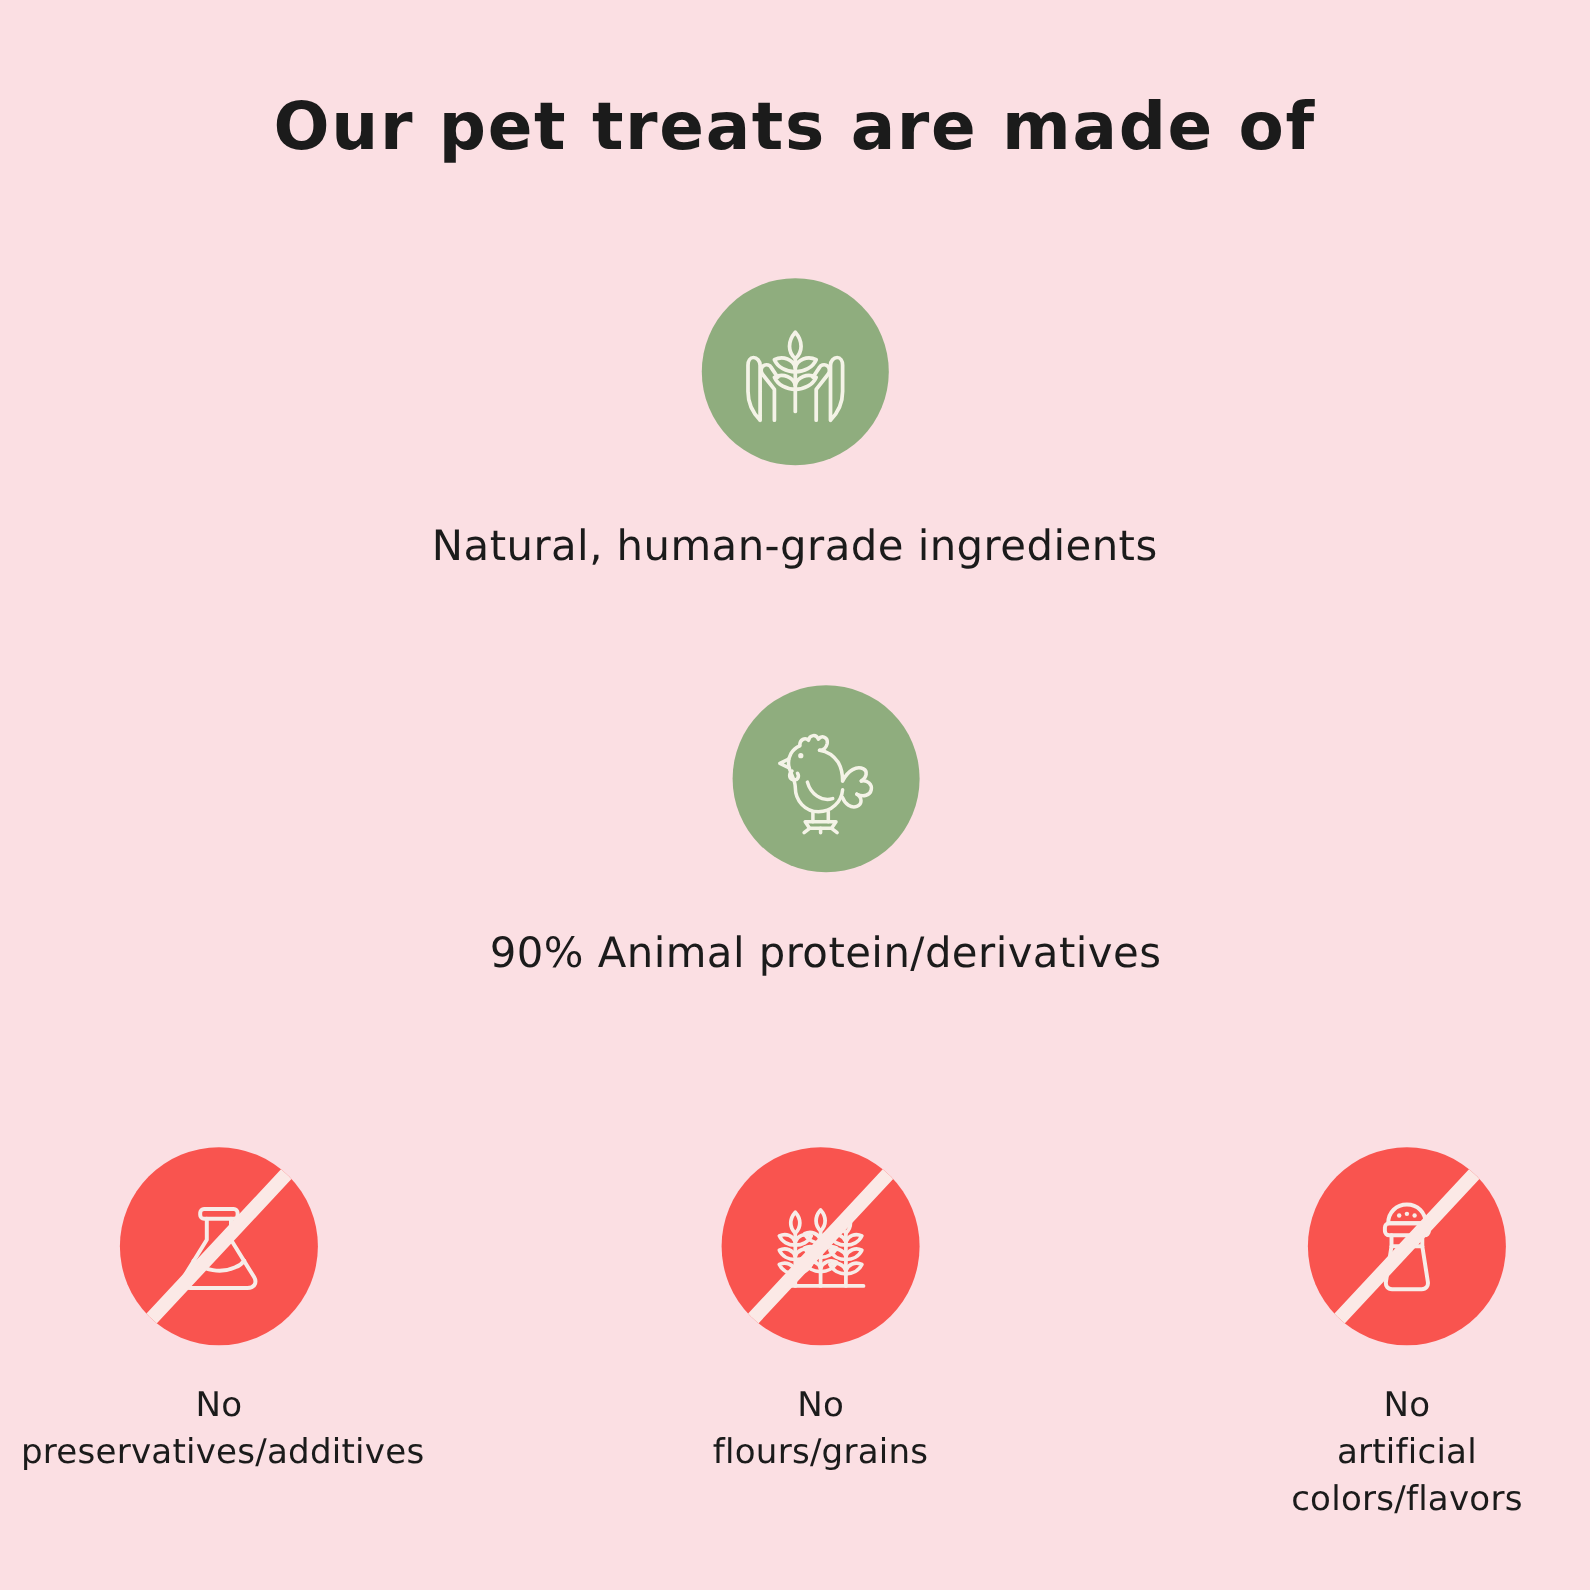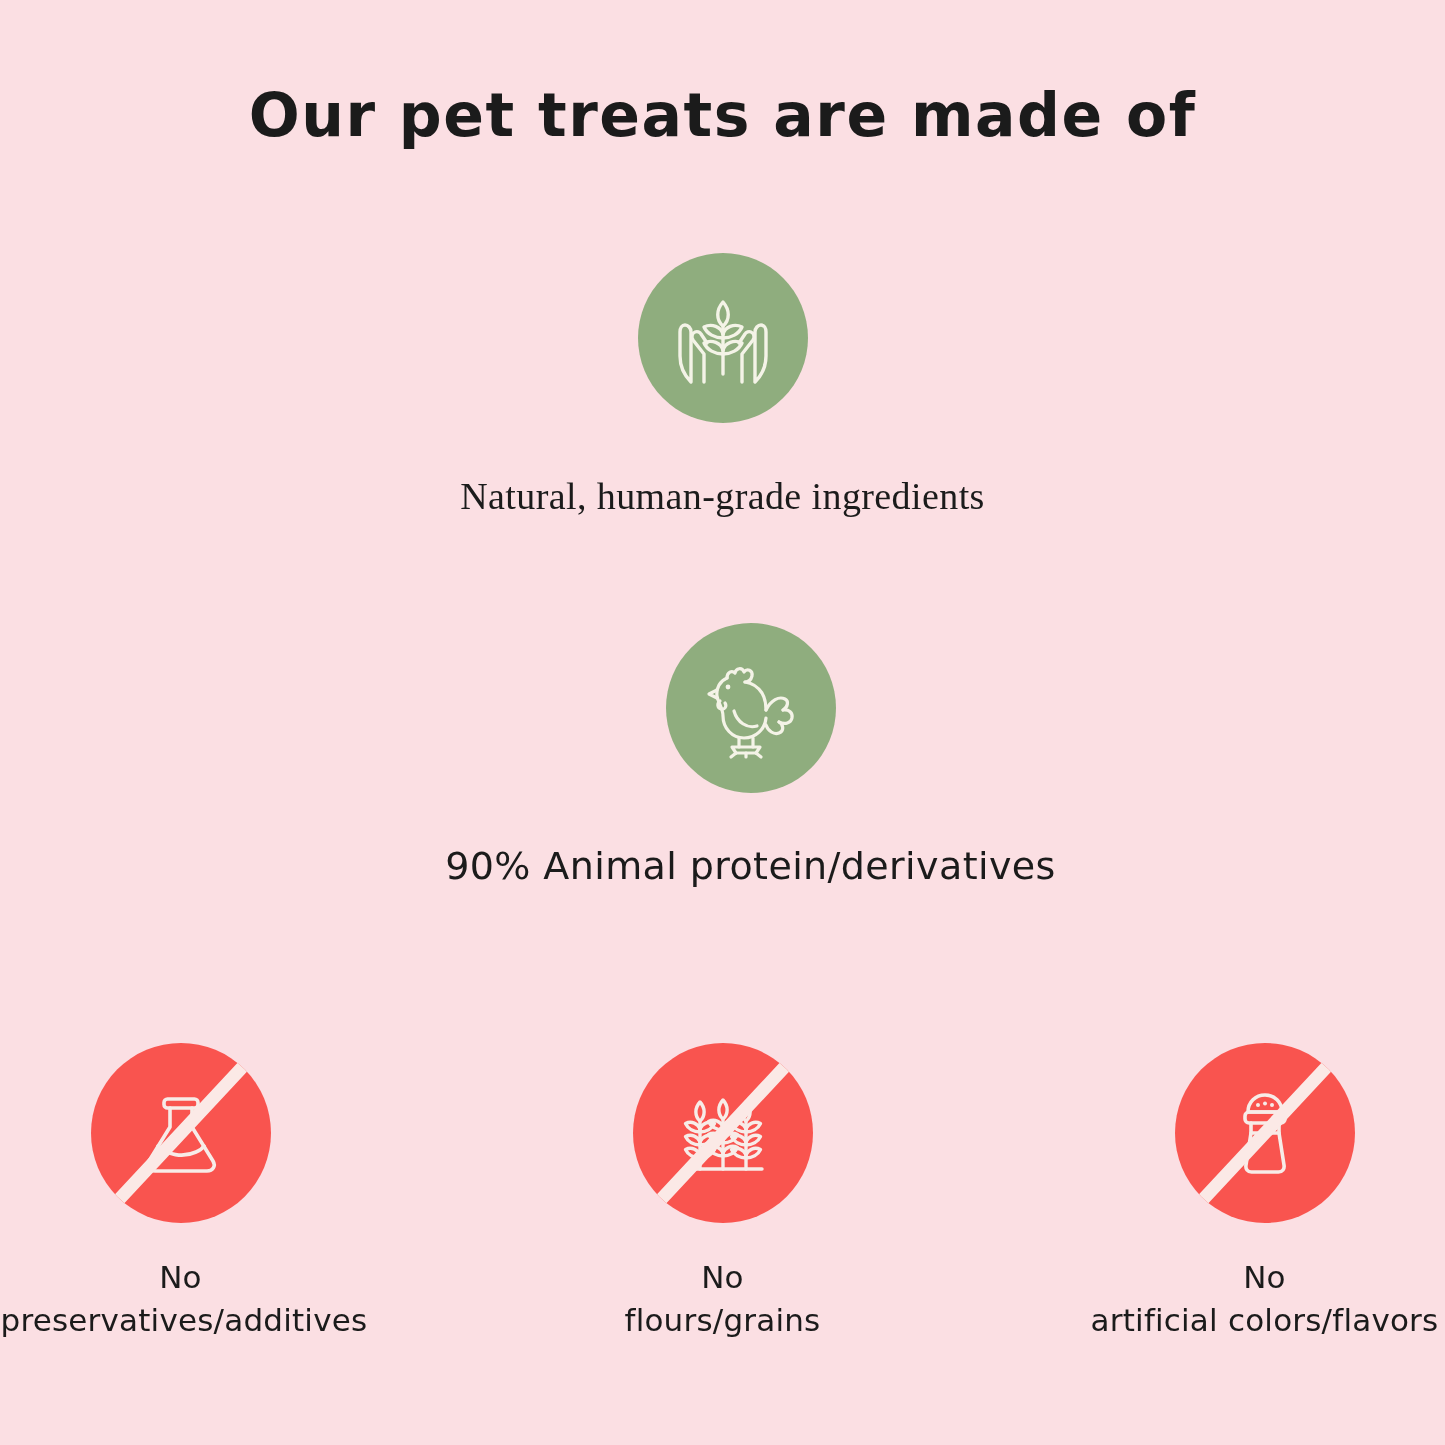--- a/index.html
+++ b/index.html
@@ -38,21 +38,21 @@
     line-height: 1.1;
   }
 
   
   .feature {
     position: absolute;
     left: 0;
     width: 1445px;
     text-align: center;
   }
-  .feature-1 { top: 253px; font-family: Liberation Serif, serif; }
+  .feature-1 { top: 253px; }
   .feature-2 { top: 623px; margin-left: 28px; }
 
   .circle-green {
     width: 170px;
     height: 170px;
     border-radius: 50%;
     background: #8fad7e;
     margin: 0 auto;
     display: flex;
     align-items: center;
@@ -76,20 +76,21 @@
     width: 1445px;
     display: flex;
     justify-content: center;
     align-items: flex-start;
     gap: 182px;
   }
 
   .no-item {
     width: 360px;
     text-align: center;
+    margin-left: 19px;
   }
 
   .circle-red {
     width: 180px;
     height: 180px;
     border-radius: 50%;
     background: #f9544f;
     margin: 0 auto;
     position: relative;
     overflow: hidden;

